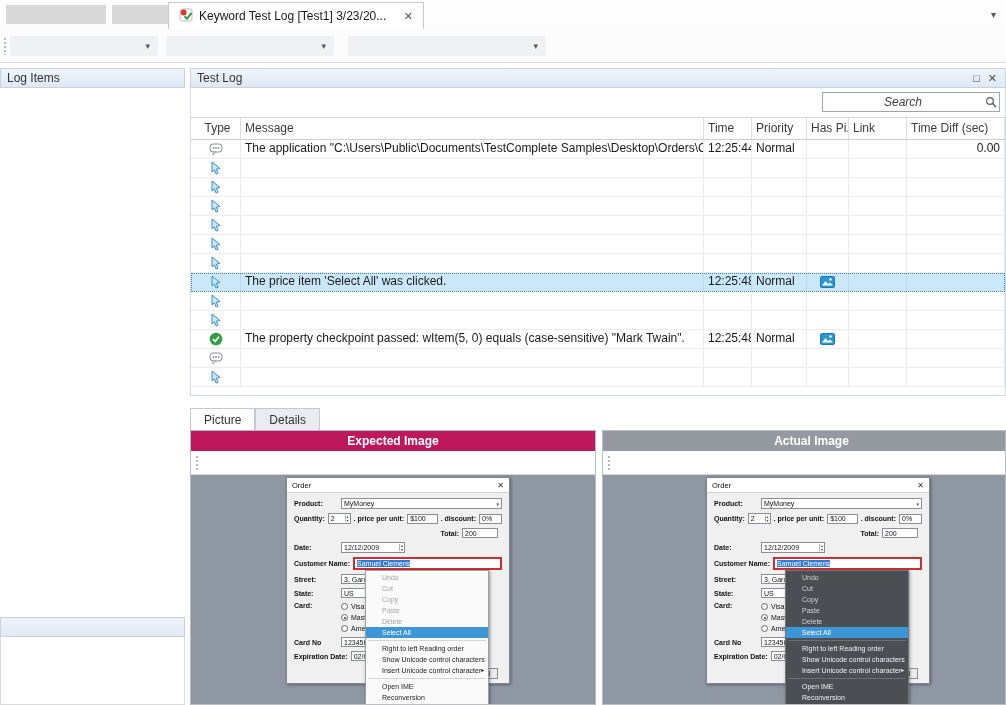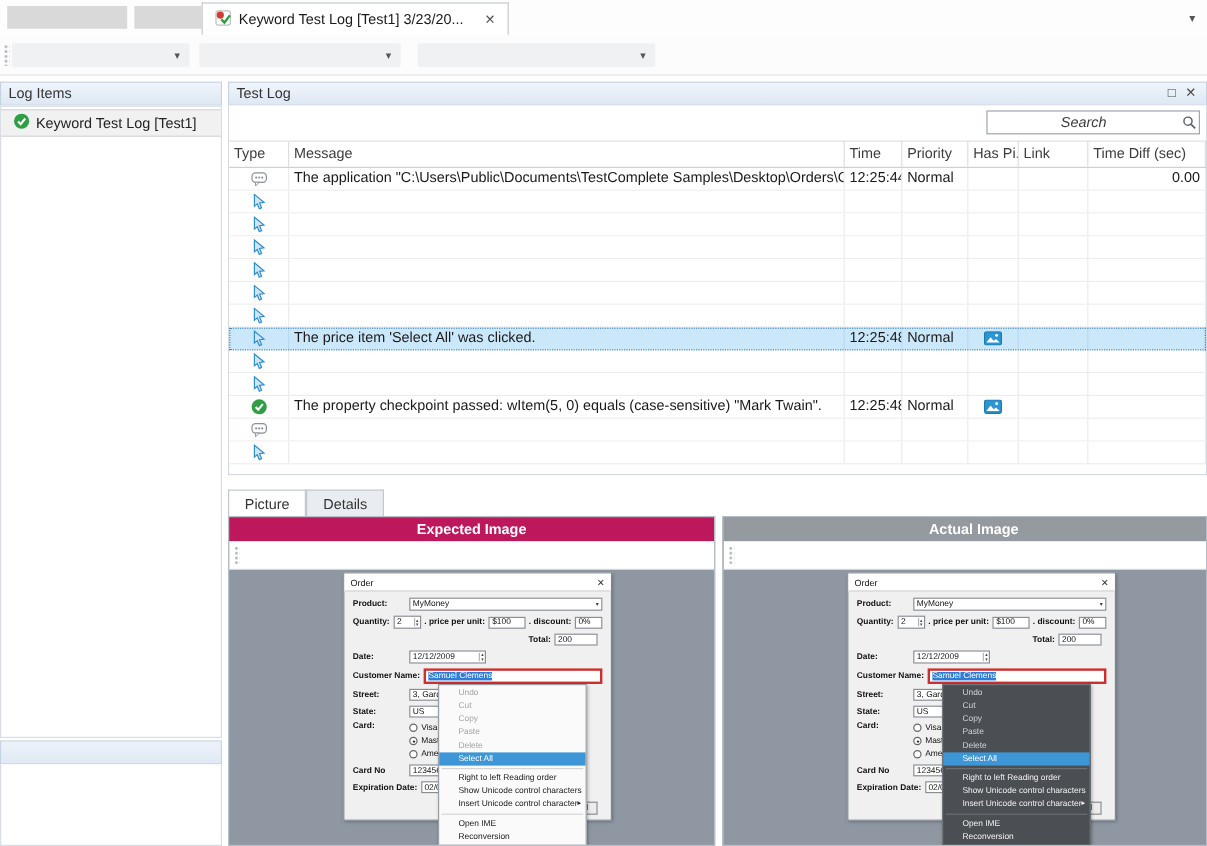--- a/index.html
+++ b/index.html
@@ -56,21 +56,21 @@
   .searchbox .mag{width:16px;display:flex;justify-content:center;}
 
   .lheader{display:flex;height:21px;border-top:1px solid #d8d8d8;border-bottom:1px solid #cfcfcf;background:#fff;}
   .hcell{line-height:20px;padding-left:4px;color:#3c3c3c;border-right:1px solid #dedede;
          box-sizing:border-box;white-space:nowrap;overflow:hidden;}
   .lrow{display:flex;height:18px;border-bottom:1px solid #ededed;background:#fff;}
   .lcell{line-height:17px;padding:0 4px;border-right:1px solid #ebebeb;box-sizing:border-box;
          white-space:nowrap;overflow:hidden;color:#1a1a1a;}
   .lcell.ctr{display:flex;align-items:center;justify-content:center;padding:0;}
   .lcell.rt{text-align:right;}
-  .c0{width:50px;} .c1{width:463px;} .c2{width:48px;} .c3{width:55px;} .c4{width:42px;} .c5{width:58px;} .c6{flex:1;}
+  .c0{width:50px;text-align:center;} .c1{width:463px;} .c2{width:48px;} .c3{width:55px;} .c4{width:42px;} .c5{width:58px;} .c6{flex:1;}
   .lrow.sel{background:#cbe8fb;outline:1px dotted #3f87c5;outline-offset:-1px;}
   .lrow.sel .lcell{border-right-color:#b9d9ef;}
 
   
   .btabs{position:absolute;left:0;top:346px;height:22px;display:flex;}
   .btab{height:22px;padding:0 13px;display:flex;align-items:center;color:#333;
         border:1px solid #c3c9cf;border-bottom:none;background:#e9edf1;box-sizing:border-box;}
   .btab.active{background:#fff;}
 
   
@@ -162,29 +162,20 @@
     <div class="combo combo2">
         <span>▾</span>
       </div>
     <div class="combo combo3">
         <span>▾</span>
       </div>
   </div>
 
   <div class="sidebar">
     <div class="panel-hdr side-hdr">Log Items</div>
-    <div class="tree">
-      <div class="tree-item">
-        <span><svg width="14" height="14" viewBox="0 0 14 14">
-              <circle cx="7" cy="7" r="6.3" fill="#2f9e44"></circle>
-              <path d="M4 7.2 L6.2 9.4 L10 4.8" fill="none" stroke="#fff" stroke-width="1.8"></path>
-            </svg></span>
-        <span>Keyword Test Log [Test1]</span>
-      </div>
-    </div>
     <div class="side-bottom">
       <div class="bhdr"></div>
       <div class="bbody"></div>
     </div>
   </div>
 
   <div class="main">
     <div class="panel-hdr tl-hdr">
       <span>Test Log</span>
       <span class="sp"></span>

